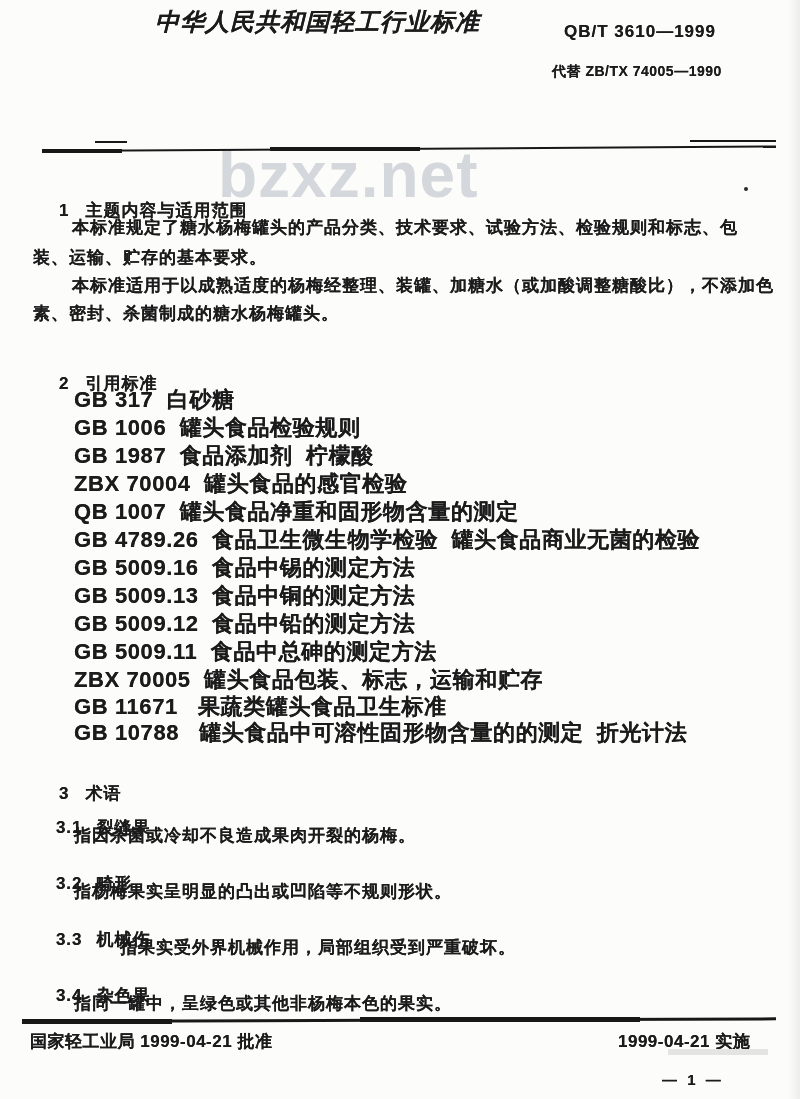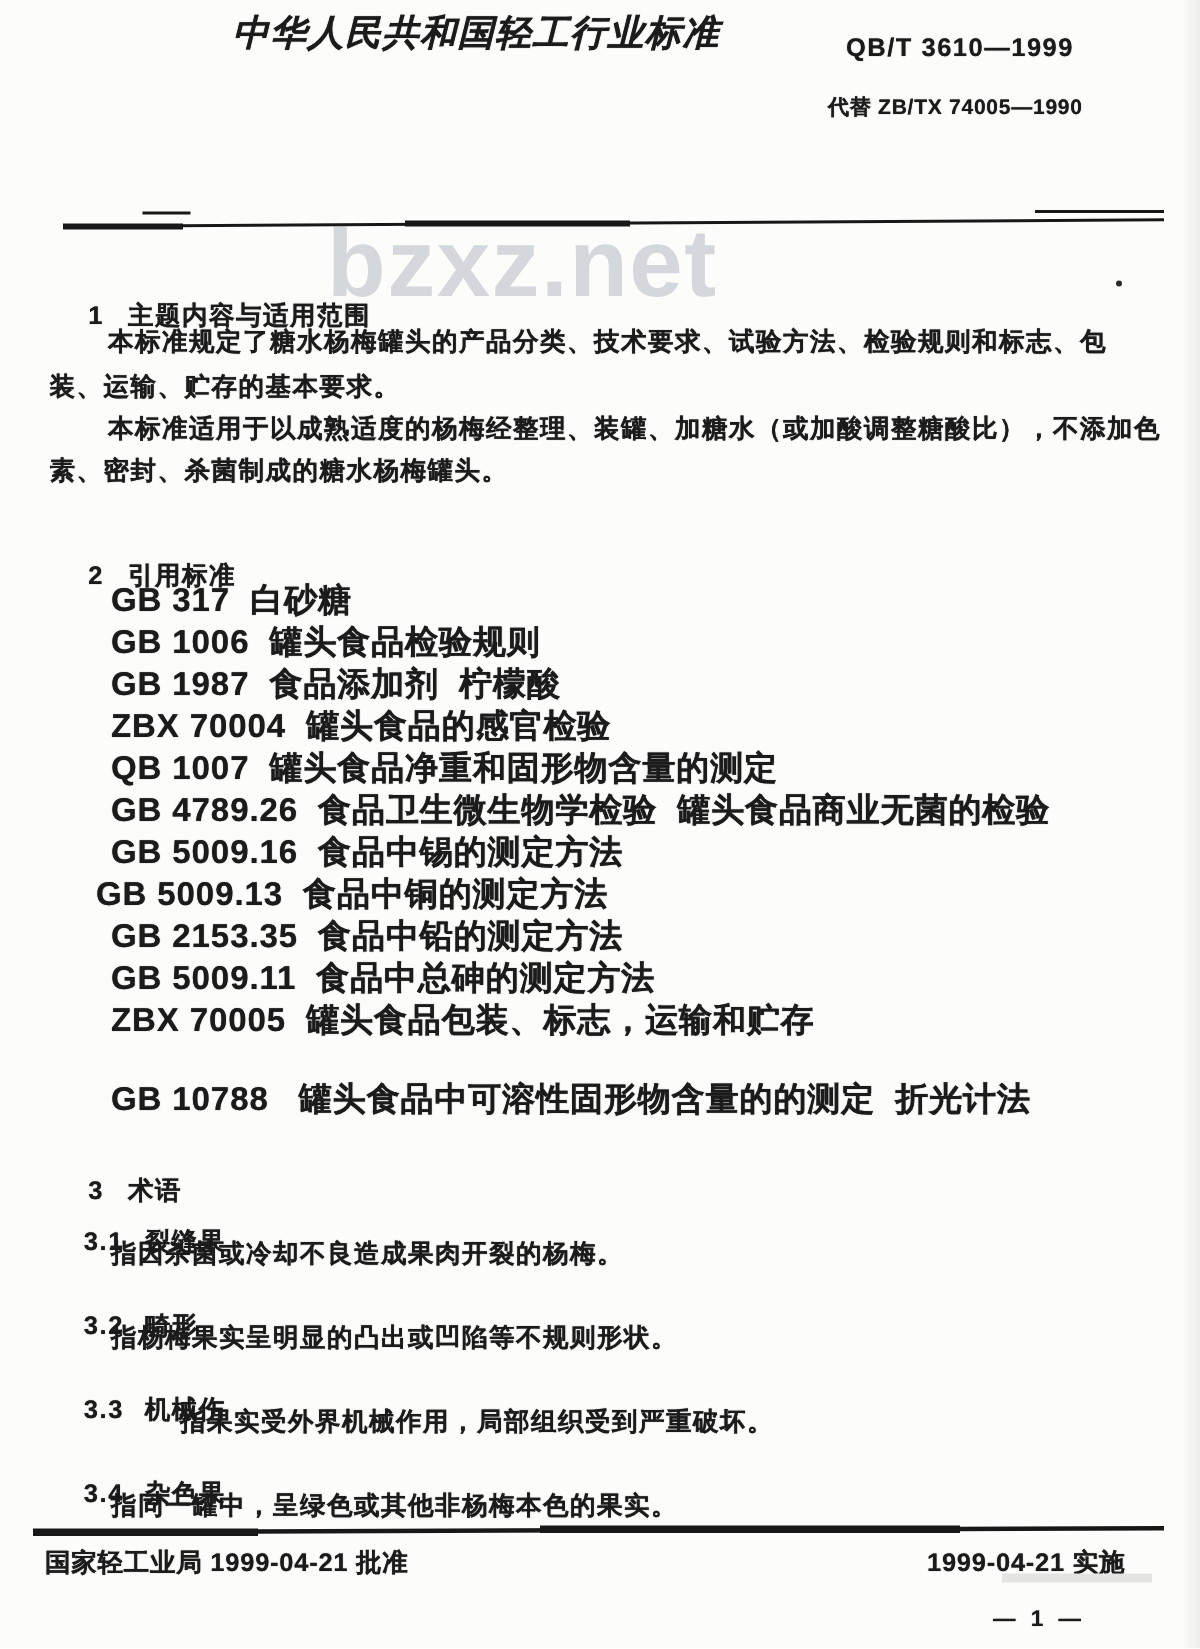--- a/index.html
+++ b/index.html
@@ -66,24 +66,25 @@
   <div class="txt sec-head" style="left:36px;top:352px;">
     <span>2</span><span class="sec-txt">引用标准</span>
   </div>
   <div class="txt ref-line" style="left:74px;top:385px;">GB 317  白砂糖</div>
   <div class="txt ref-line" style="left:74px;top:413px;">GB 1006  罐头食品检验规则</div>
   <div class="txt ref-line" style="left:74px;top:441px;">GB 1987  食品添加剂  柠檬酸</div>
   <div class="txt ref-line" style="left:74px;top:469px;">ZBX 70004  罐头食品的感官检验</div>
   <div class="txt ref-line" style="left:74px;top:497px;">QB 1007  罐头食品净重和固形物含量的测定</div>
   <div class="txt ref-line" style="left:74px;top:525px;">GB 4789.26  食品卫生微生物学检验  罐头食品商业无菌的检验</div>
   <div class="txt ref-line" style="left:74px;top:553px;">GB 5009.16  食品中锡的测定方法</div>
-  <div class="txt ref-line" style="left:64px;top:581px;">GB 5009.13  食品中铜的测定方法</div>
-  <div class="txt ref-line" style="left:74px;top:609px;">GB 2153.35  食品中铅的测定方法</div>
+  <div class="txt ref-line" style="left:74px;top:581px;">GB 5009.13  食品中铜的测定方法</div>
+  <div class="txt ref-line" style="left:74px;top:609px;">GB 5009.12  食品中铅的测定方法</div>
   <div class="txt ref-line" style="left:74px;top:637px;">GB 5009.11  食品中总砷的测定方法</div>
   <div class="txt ref-line" style="left:74px;top:665px;">ZBX 70005  罐头食品包装、标志，运输和贮存</div>
+  <div class="txt ref-line" style="left:74px;top:692px;">GB 11671   果蔬类罐头食品卫生标准</div>
   <div class="txt ref-line" style="left:74px;top:718px;">GB 10788   罐头食品中可溶性固形物含量的的测定  折光计法</div>
 
   <div class="txt sec-head" style="left:36px;top:762px;">
     <span>3</span><span class="sec-txt">术语</span>
   </div>
 
   <div class="txt term-head" style="left:33px;top:796px;">
     <span>3.1</span><span class="term-name">裂缝果</span>
   </div>
   <div class="txt body-line" style="left:74px;top:824px;">指因杀菌或冷却不良造成果肉开裂的杨梅。</div>

